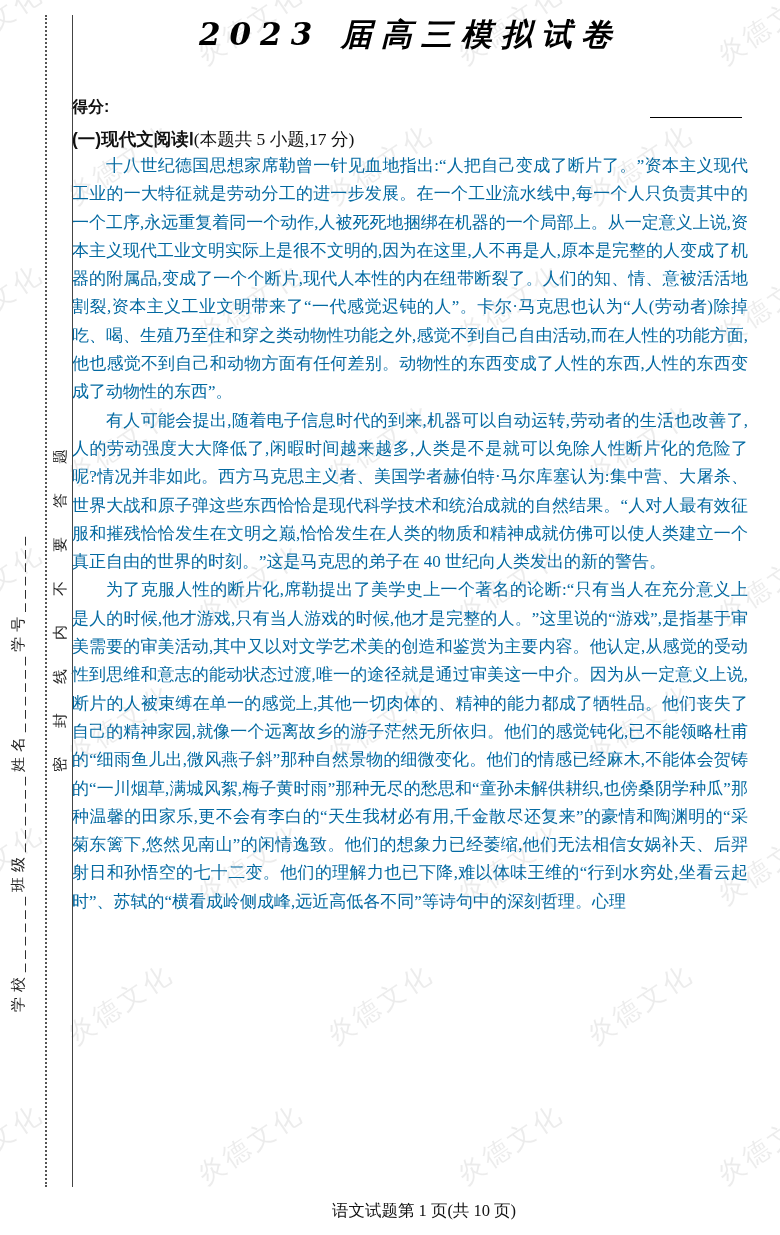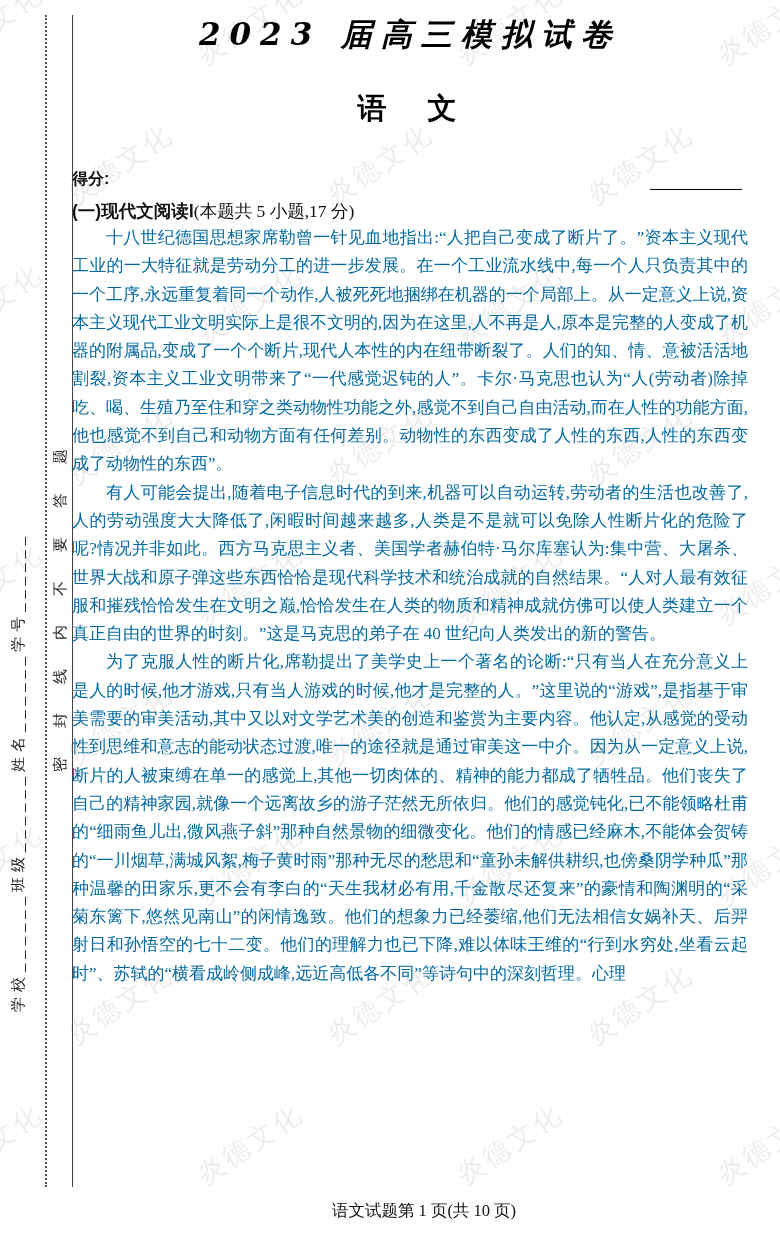--- a/index.html
+++ b/index.html
@@ -116,21 +116,20 @@
 
 <div class="vline-dotted"></div>
 <div class="vline-solid"></div>
 <div class="student-fields">学校______班级______姓名______学号______</div>
 <div class="seal-text">密封线内不要答题</div>
 
 <div class="content">
 
   <div class="paper-title">2023 届高三模拟试卷</div>
 
-  <div class="subject-title">语　文</div>
 
   <div class="score-row">
     <span>得分:</span>
     <span class="score-line"></span>
   </div>
 
 
 
   <div class="sec-h2">
     <span class="bold-part">(一)现代文阅读Ⅰ</span><span class="rest-part">(本题共 5 小题,17 分)</span>

